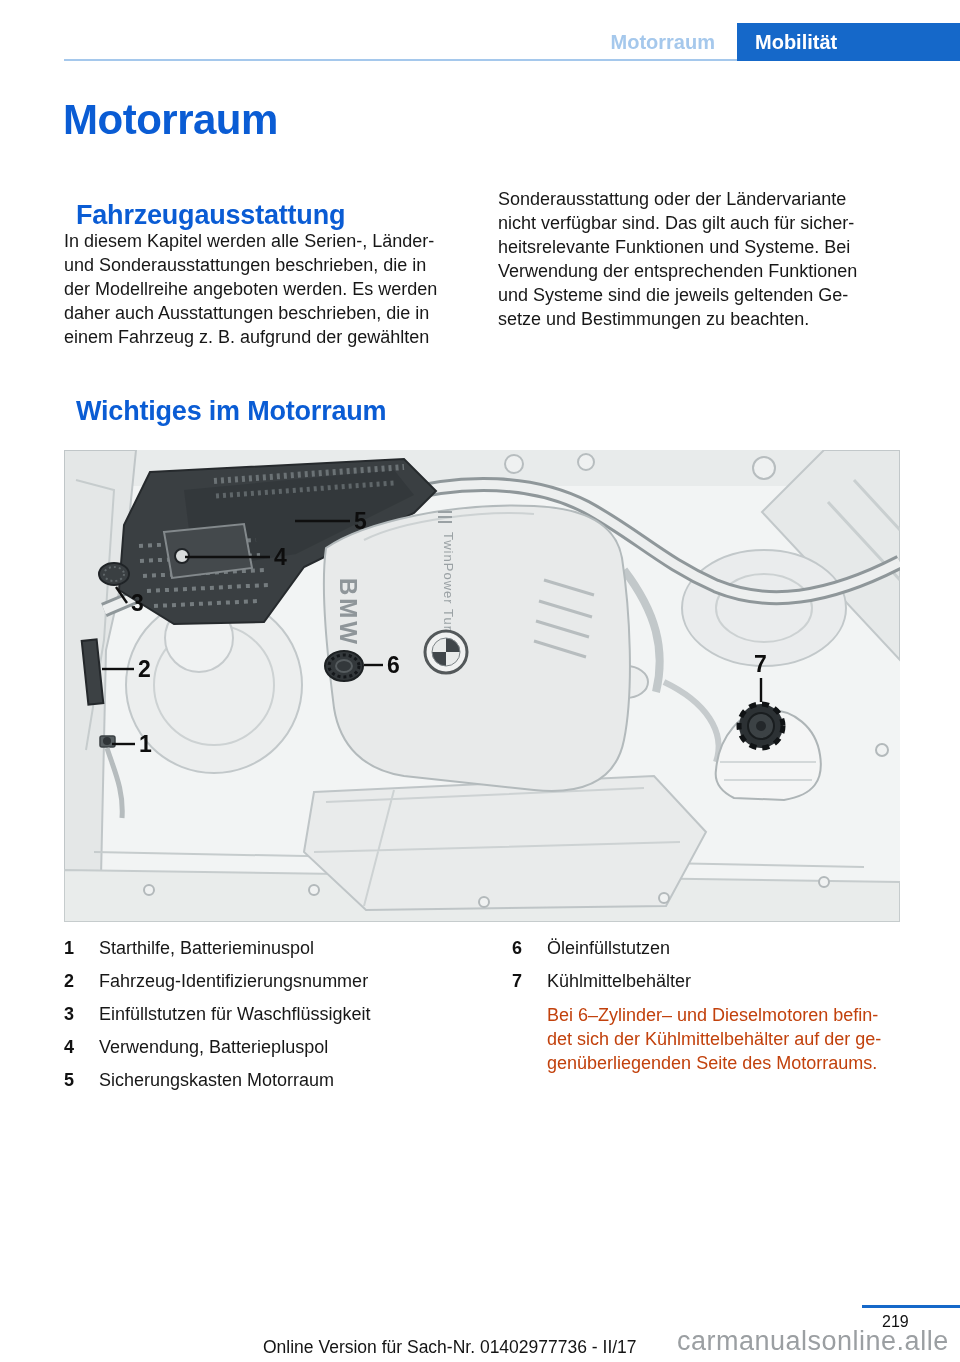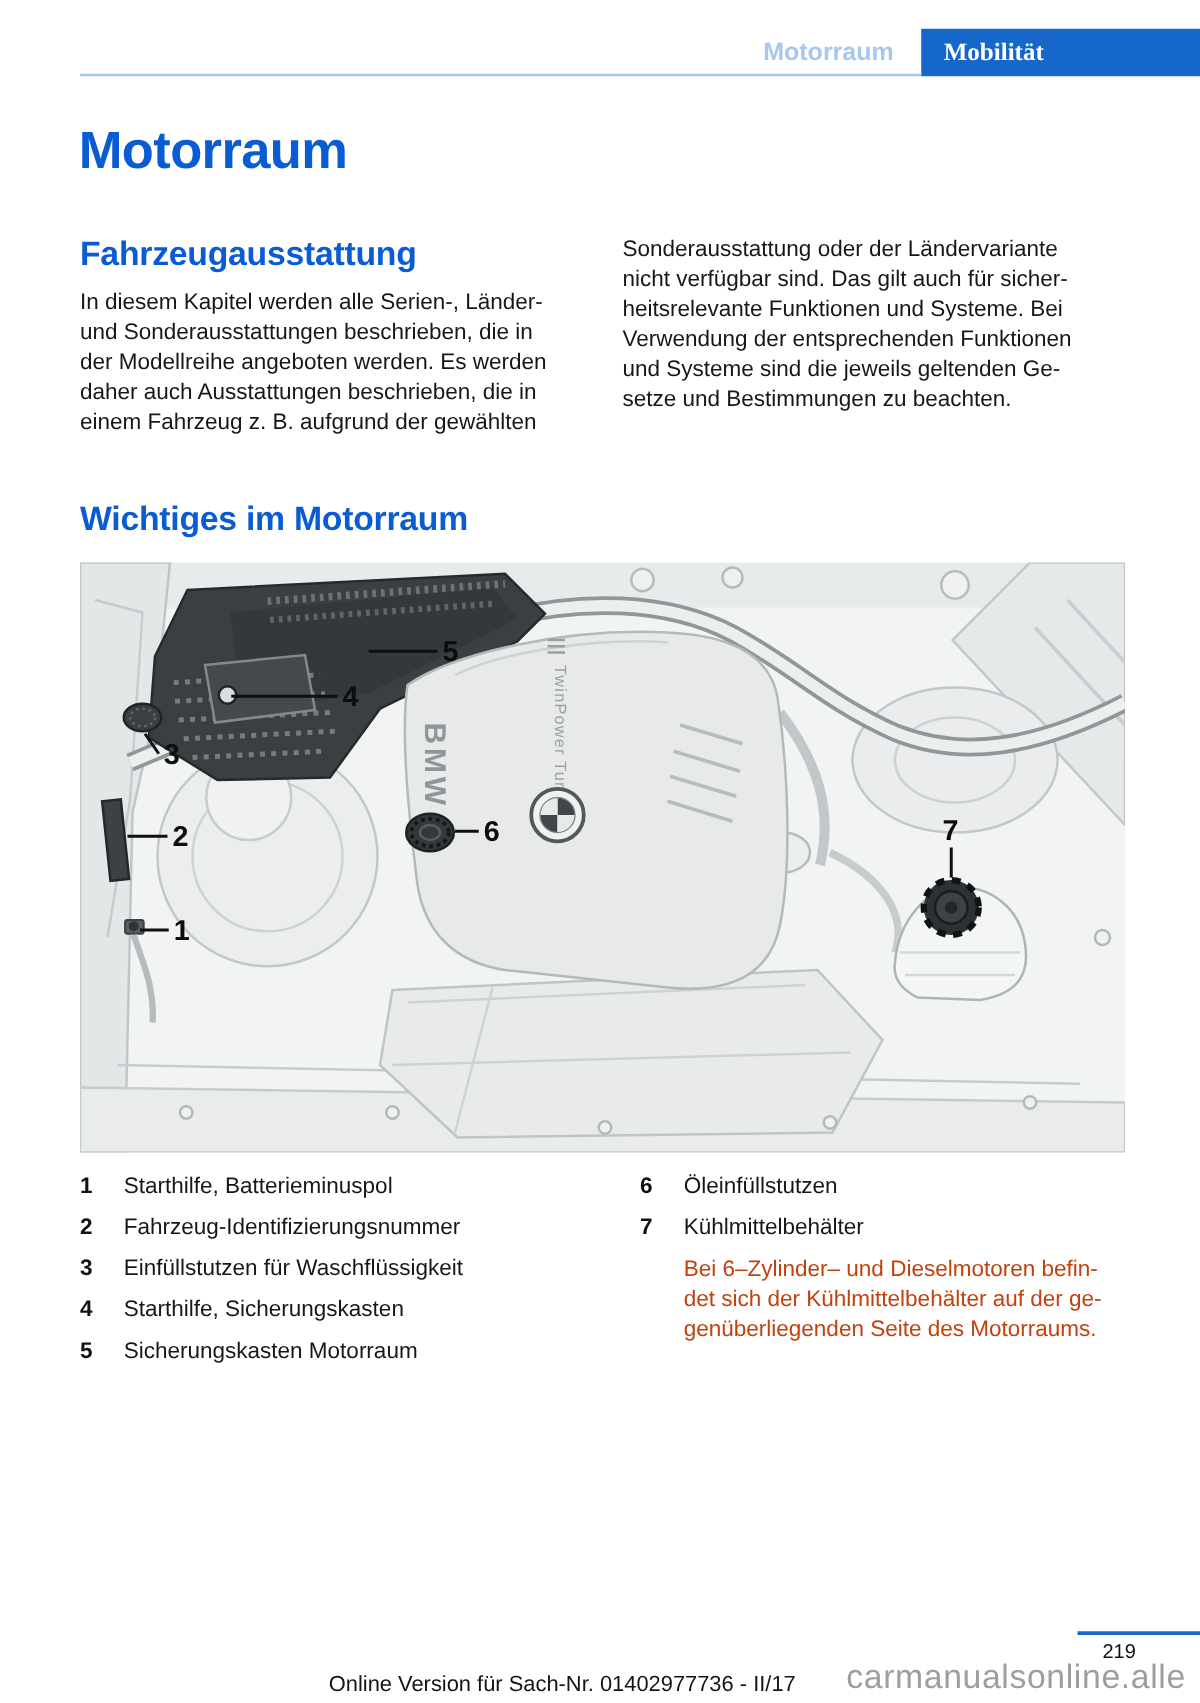--- a/index.html
+++ b/index.html
@@ -9,39 +9,39 @@
     font-family:"Liberation Sans","DejaVu Sans",sans-serif;
     color:#161616;
   }
   
   .tab-inactive{
     position:absolute;top:31px;right:245px;
     font-size:20px;font-weight:bold;color:#a5c8ec;white-space:nowrap;
   }
   .tab-active{
     position:absolute;left:737px;top:23px;width:223px;height:38px;
-    background:#1568c9;display:flex;align-items:center;font-family:Liberation Serif, serif;
+    background:#1568c9;display:flex;align-items:center;
   }
   .tab-active span{
     margin-left:18px;font-size:20px;font-weight:bold;color:#ffffff;white-space:nowrap;
   }
   .header-rule{
     position:absolute;left:64px;top:59px;width:673px;height:2px;background:#a5c8ec;
   }
   
   .page-title{
     position:absolute;left:63px;top:96px;margin:0;
     font-size:42px;font-weight:bold;color:#0a5cd4;letter-spacing:-0.5px;
   }
   .section-heading{
-    position:absolute;margin:0;left:64px;
+    position:absolute;margin:12px;left:64px;
     font-size:27px;font-weight:bold;color:#0a5cd4;letter-spacing:-0.2px;
   }
   #h-equipment{top:188px;}
-  #h-engine{top:400px;}
+  #h-engine{top:384px;}
   .bodycol{
     position:absolute;width:418px;
     font-size:18px;line-height:24px;color:#171717;
     white-space:pre-line;
   }
   #col-left{left:64px;top:229px;}
   #col-right{left:498px;top:187px;}
   
   .figure-box{
     position:absolute;left:64px;top:450px;width:836px;height:472px;margin:0;
@@ -219,21 +219,21 @@
     <div class="legend-row">
       <span class="legend-num">2</span>
       <span class="legend-label">Fahrzeug-Identifizierungsnummer</span>
     </div>
     <div class="legend-row">
       <span class="legend-num">3</span>
       <span class="legend-label">Einfüllstutzen für Waschflüssigkeit</span>
     </div>
     <div class="legend-row">
       <span class="legend-num">4</span>
-      <span class="legend-label">Starthilfe, Sicherungskasten</span>
+      <span class="legend-label">Verwendung, Batteriepluspol</span>
     </div>
     <div class="legend-row">
       <span class="legend-num">5</span>
       <span class="legend-label">Sicherungskasten Motorraum</span>
     </div>
   </div>
 
   <div class="legend" id="legend-right">
     <div class="legend-row">
       <span class="legend-num">6</span>

